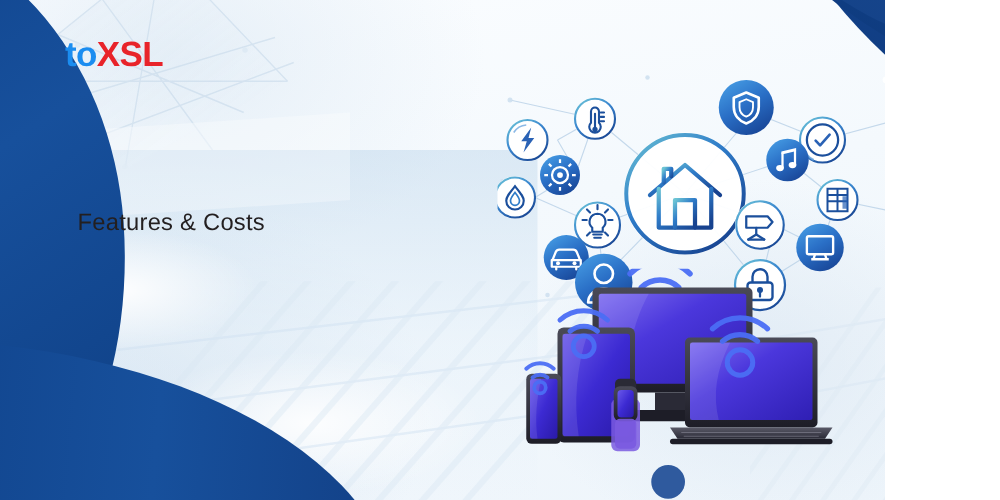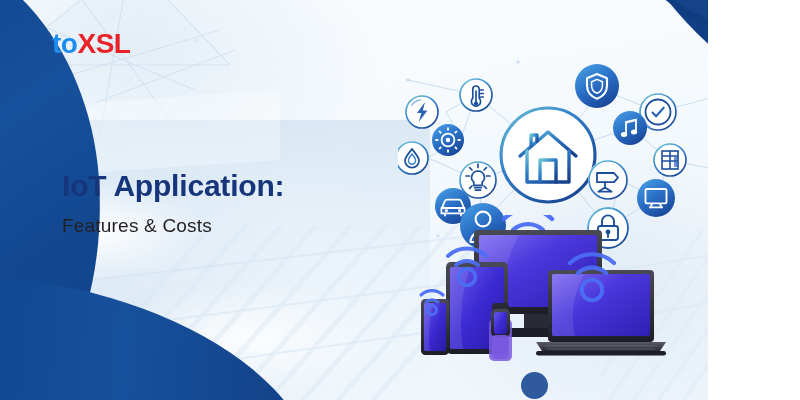--- a/index.html
+++ b/index.html
@@ -188,21 +188,20 @@
   <div class="shape shape-tr-band"></div>
   <div class="shape shape-br"></div>
   <div class="shape dot-navy"></div>
   <div class="shape dot-white"></div>
 
   <div class="logo">
     <span class="lg-to">to</span><span class="lg-x">X</span><span class="lg-sl">SL</span>
   </div>
 
   <div class="headline">
-    <div class="h-line2">IoT Application:</div>
     <div class="h-line3">Features &amp; Costs</div>
   </div>
 
   <div class="cluster">
     <svg viewBox="0 0 330 210">
       <defs>
         <linearGradient id="gFill" x1="0" y1="0" x2="0.6" y2="1">
           <stop offset="0%" stop-color="#4aa3e8"></stop>
           <stop offset="55%" stop-color="#2a6fc6"></stop>
           <stop offset="100%" stop-color="#1a4a9c"></stop>

